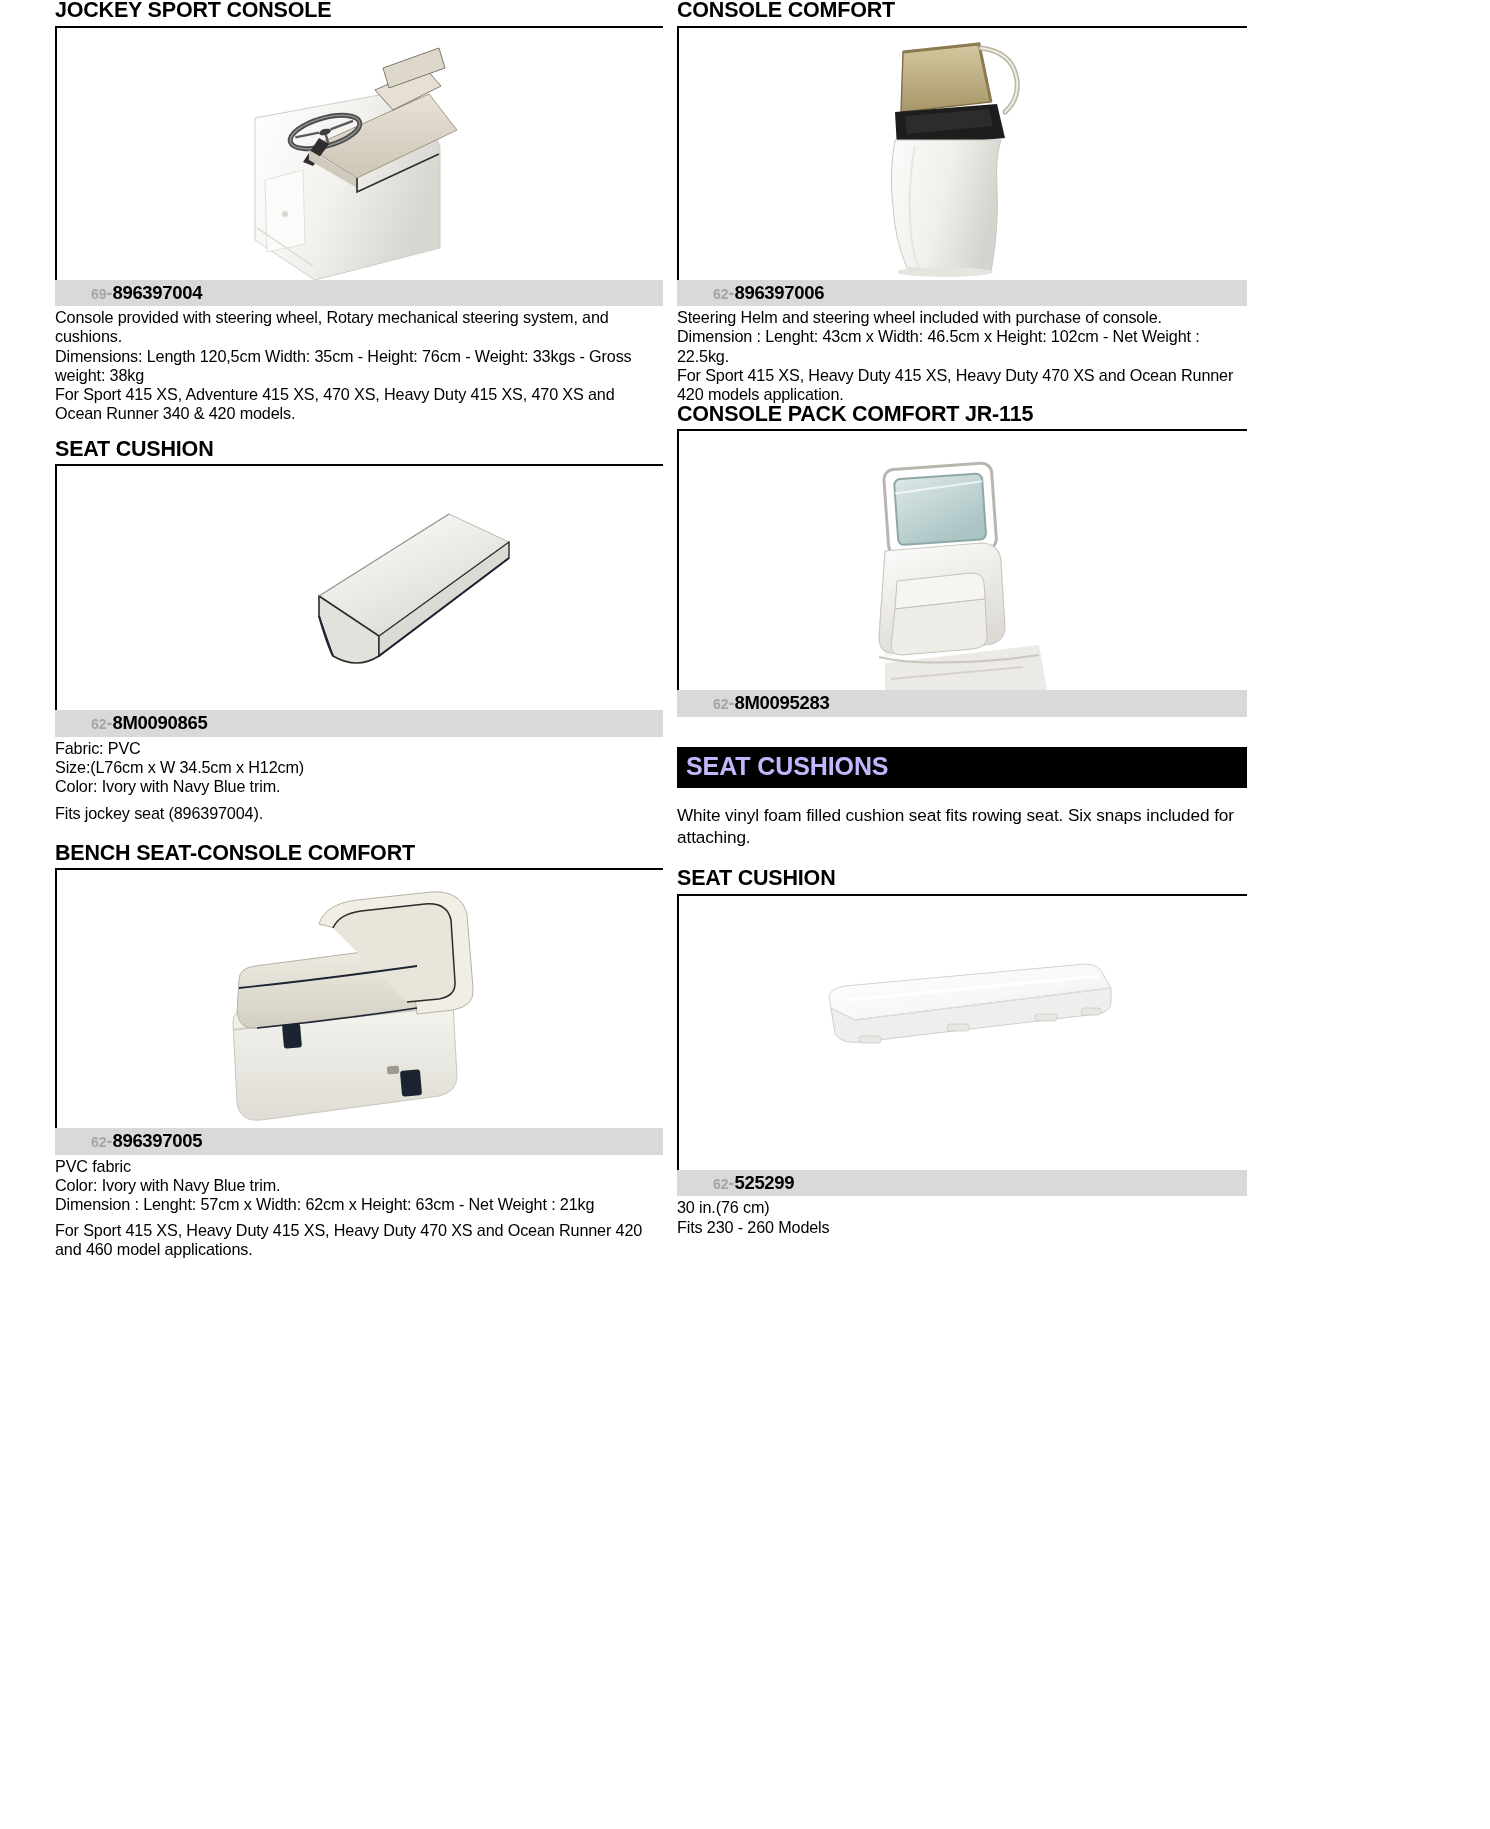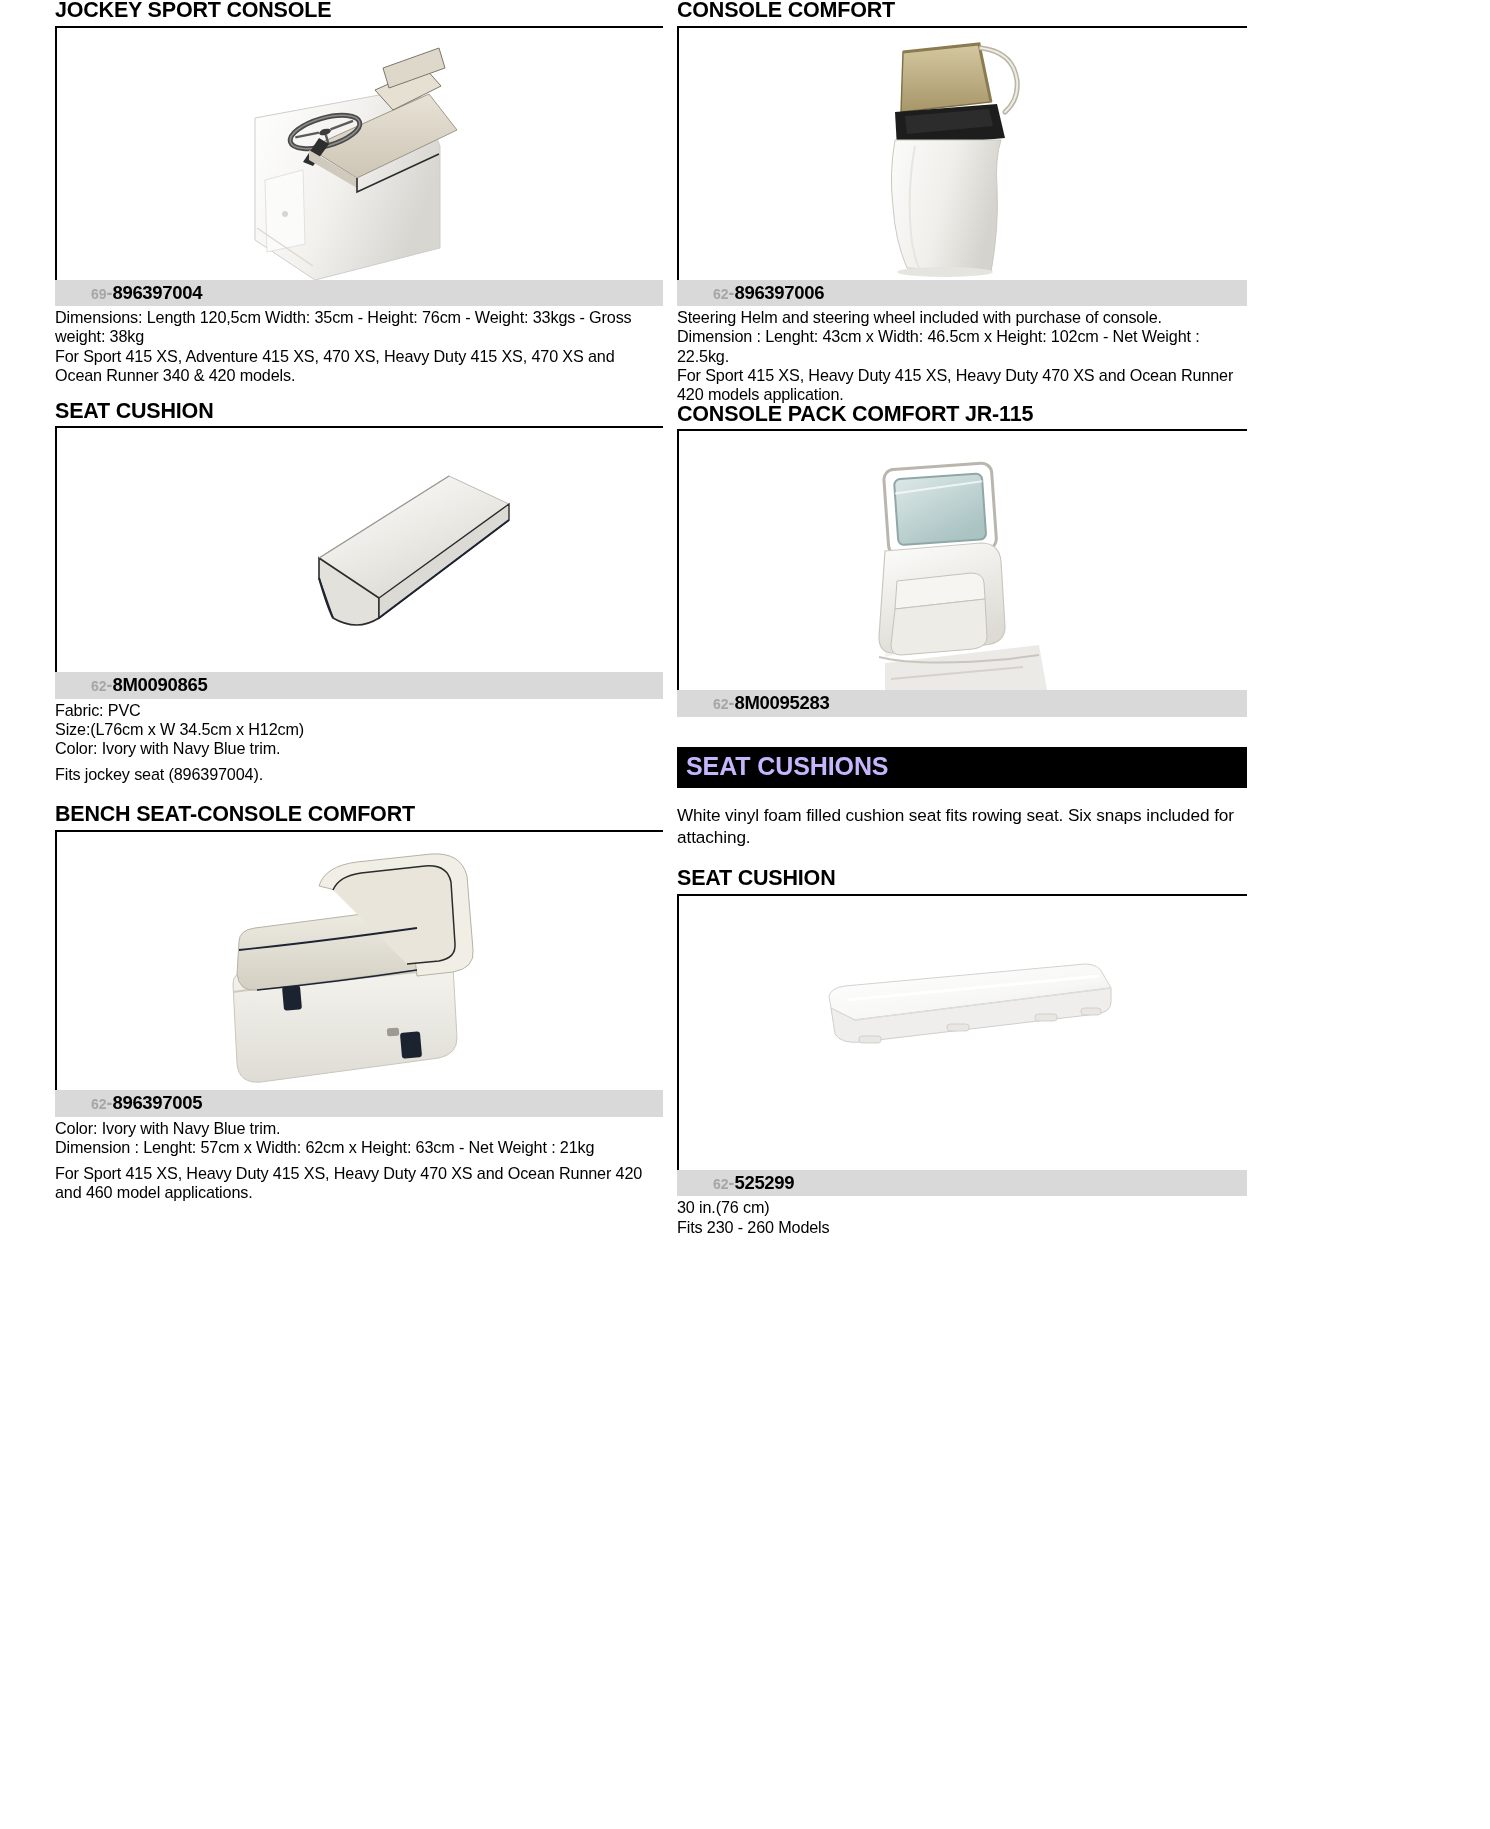--- a/index.html
+++ b/index.html
@@ -151,20 +151,21 @@
         </svg>
       </div>
 
       <div class="pn-bar">
         <div class="pn-inner">
           <span class="pn-prefix">69</span><span class="pn-dash">-</span><span class="pn-num">896397004</span>
         </div>
       </div>
 
       <div class="body-txt">
+        <p>Console provided with steering wheel, Rotary mechanical steering system, and cushions.</p>
         <p>Dimensions: Length 120,5cm Width: 35cm  - Height: 76cm - Weight: 33kgs - Gross weight: 38kg</p>
         <p>For  Sport 415 XS, Adventure 415 XS, 470 XS, Heavy Duty 415 XS, 470 XS and Ocean Runner 340 &amp; 420  models.</p>
       </div>
     </div>
 
     <div class="block" style="margin-top:16px">
       <div class="sec-head">SEAT CUSHION</div>
 
       <div class="img-frame" style="height:244px">
         <svg width="606" height="244" viewBox="0 0 606 244">
@@ -238,20 +239,21 @@
         </svg>
       </div>
 
       <div class="pn-bar">
         <div class="pn-inner">
           <span class="pn-prefix">62</span><span class="pn-dash">-</span><span class="pn-num">896397005</span>
         </div>
       </div>
 
       <div class="body-txt">
+        <p>PVC fabric</p>
         <p>Color: Ivory with Navy Blue trim.</p>
         <p>Dimension : Lenght: 57cm x Width: 62cm x Height: 63cm - Net Weight : 21kg</p>
         <p class="gap-sm">For Sport 415 XS, Heavy Duty 415 XS, Heavy Duty 470 XS and Ocean Runner 420 and 460 model applications.</p>
       </div>
     </div>
 
   </div>
 
   <div class="col col-right">
 

